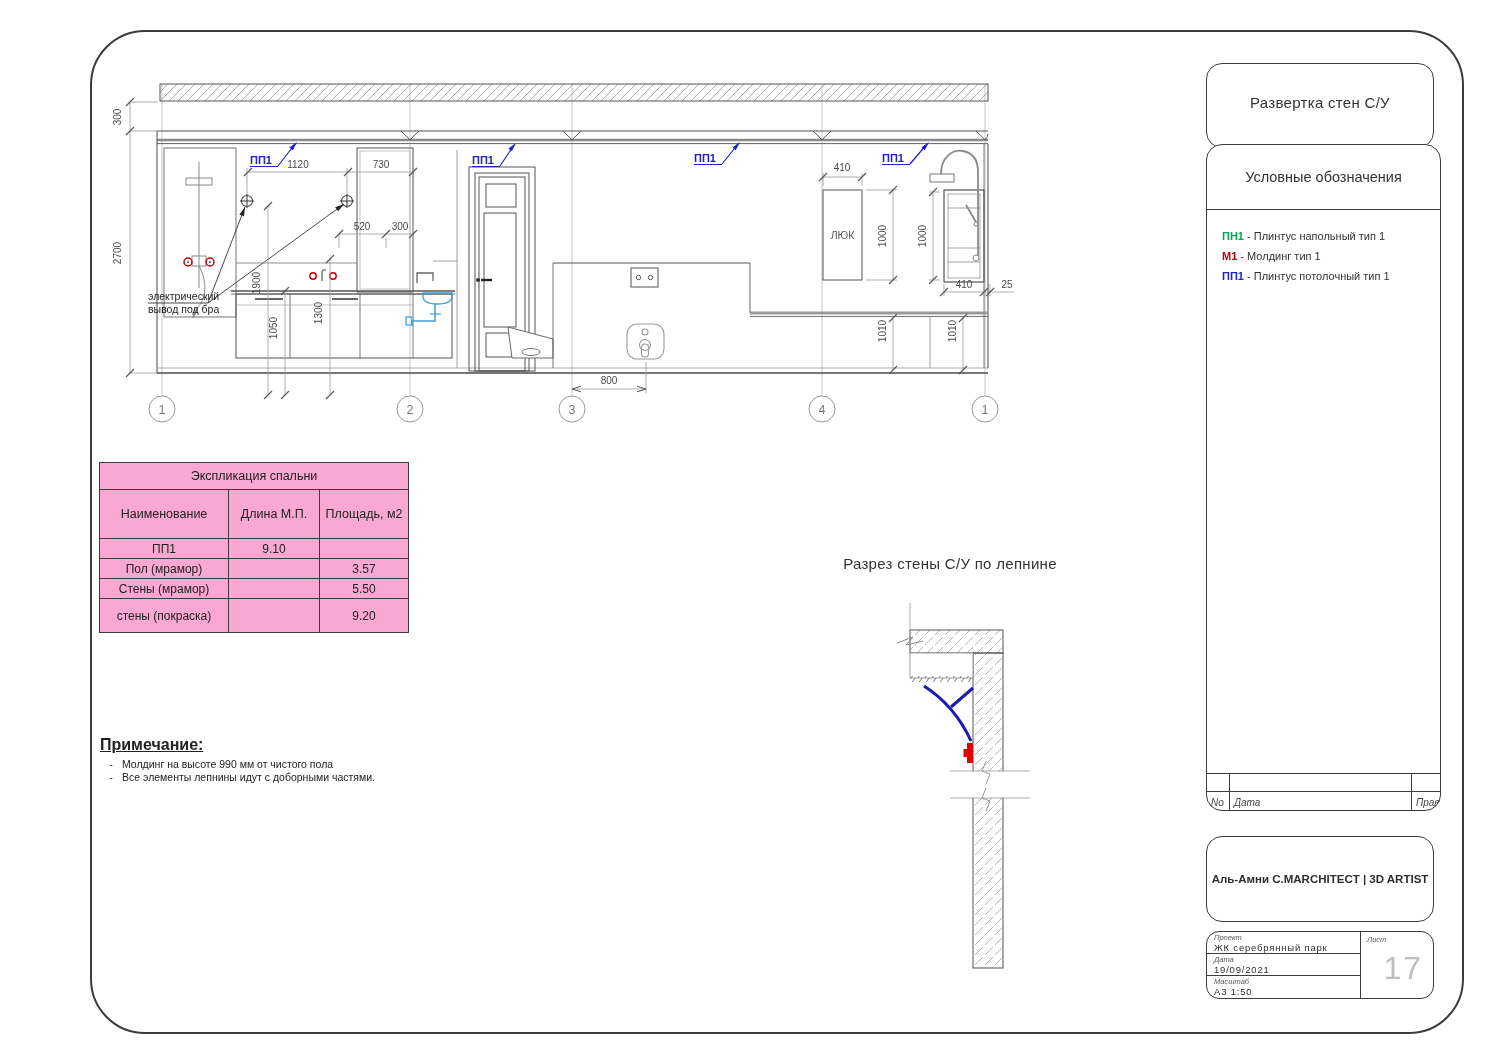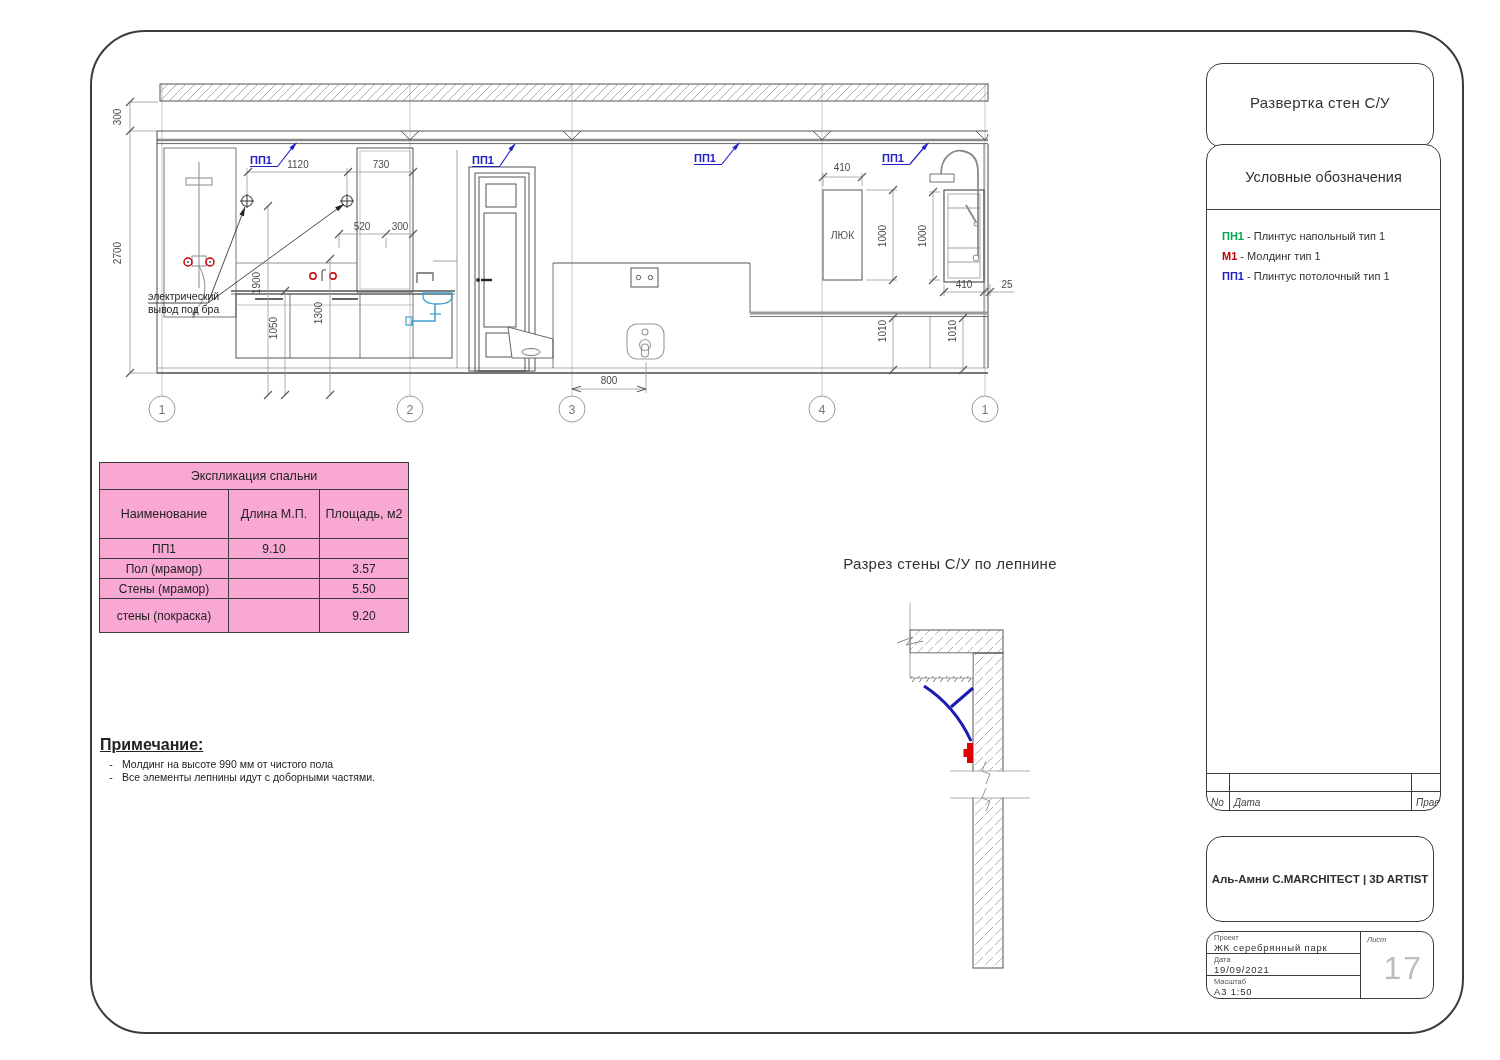--- a/index.html
+++ b/index.html
@@ -41,21 +41,21 @@
   .rev-row.r2{bottom:0;height:19px;border-bottom-left-radius:14px;border-bottom-right-radius:14px;overflow:hidden;}
   .rev-cell{border-right:1px solid #3c3c3c;box-sizing:border-box;}
   .rc-no{width:23px;flex:0 0 23px;} .rc-date{flex:1;} .rc-edit{width:28px;flex:0 0 28px;border-right:none;}
   .rev-lab{font-style:italic;font-size:10px;color:#444;padding:5px 0 0 4px;white-space:nowrap;overflow:hidden;}
   .p-author{left:1206px;top:836px;width:228px;height:86px;display:flex;
             align-items:center;justify-content:center;font-size:11.5px;font-weight:bold;color:#2e2e2e;line-height:16px;}
   .p-info{left:1206px;top:931px;width:228px;height:68px;border-radius:13px;display:flex;overflow:hidden;}
   .info-left{flex:1;display:flex;flex-direction:column;}
   .info-row{border-bottom:1px solid #3c3c3c;padding:1px 0 0 7px;box-sizing:border-box;height:22px;}
   .info-row:last-child{border-bottom:none;height:24px;}
-  .info-lab{font-size:7.5px;color:#555;line-height:9px;}
+  .info-lab{font-style:italic;font-size:7.5px;color:#555;line-height:9px;}
   .info-val{font-size:9.5px;color:#2e2e2e;letter-spacing:.8px;line-height:11px;}
   .info-right{width:72px;border-left:1px solid #3c3c3c;position:relative;}
   .sheet-lab{font-style:italic;font-size:7.5px;color:#555;padding:3px 0 0 6px;}
   .sheet-num{position:absolute;right:10px;top:18px;font-size:32px;color:#bdbdbd;font-weight:300;letter-spacing:2px;}
 </style>
 </head>
 <body>
 
 <div class="stage">
   <div class="outer-border"></div>

